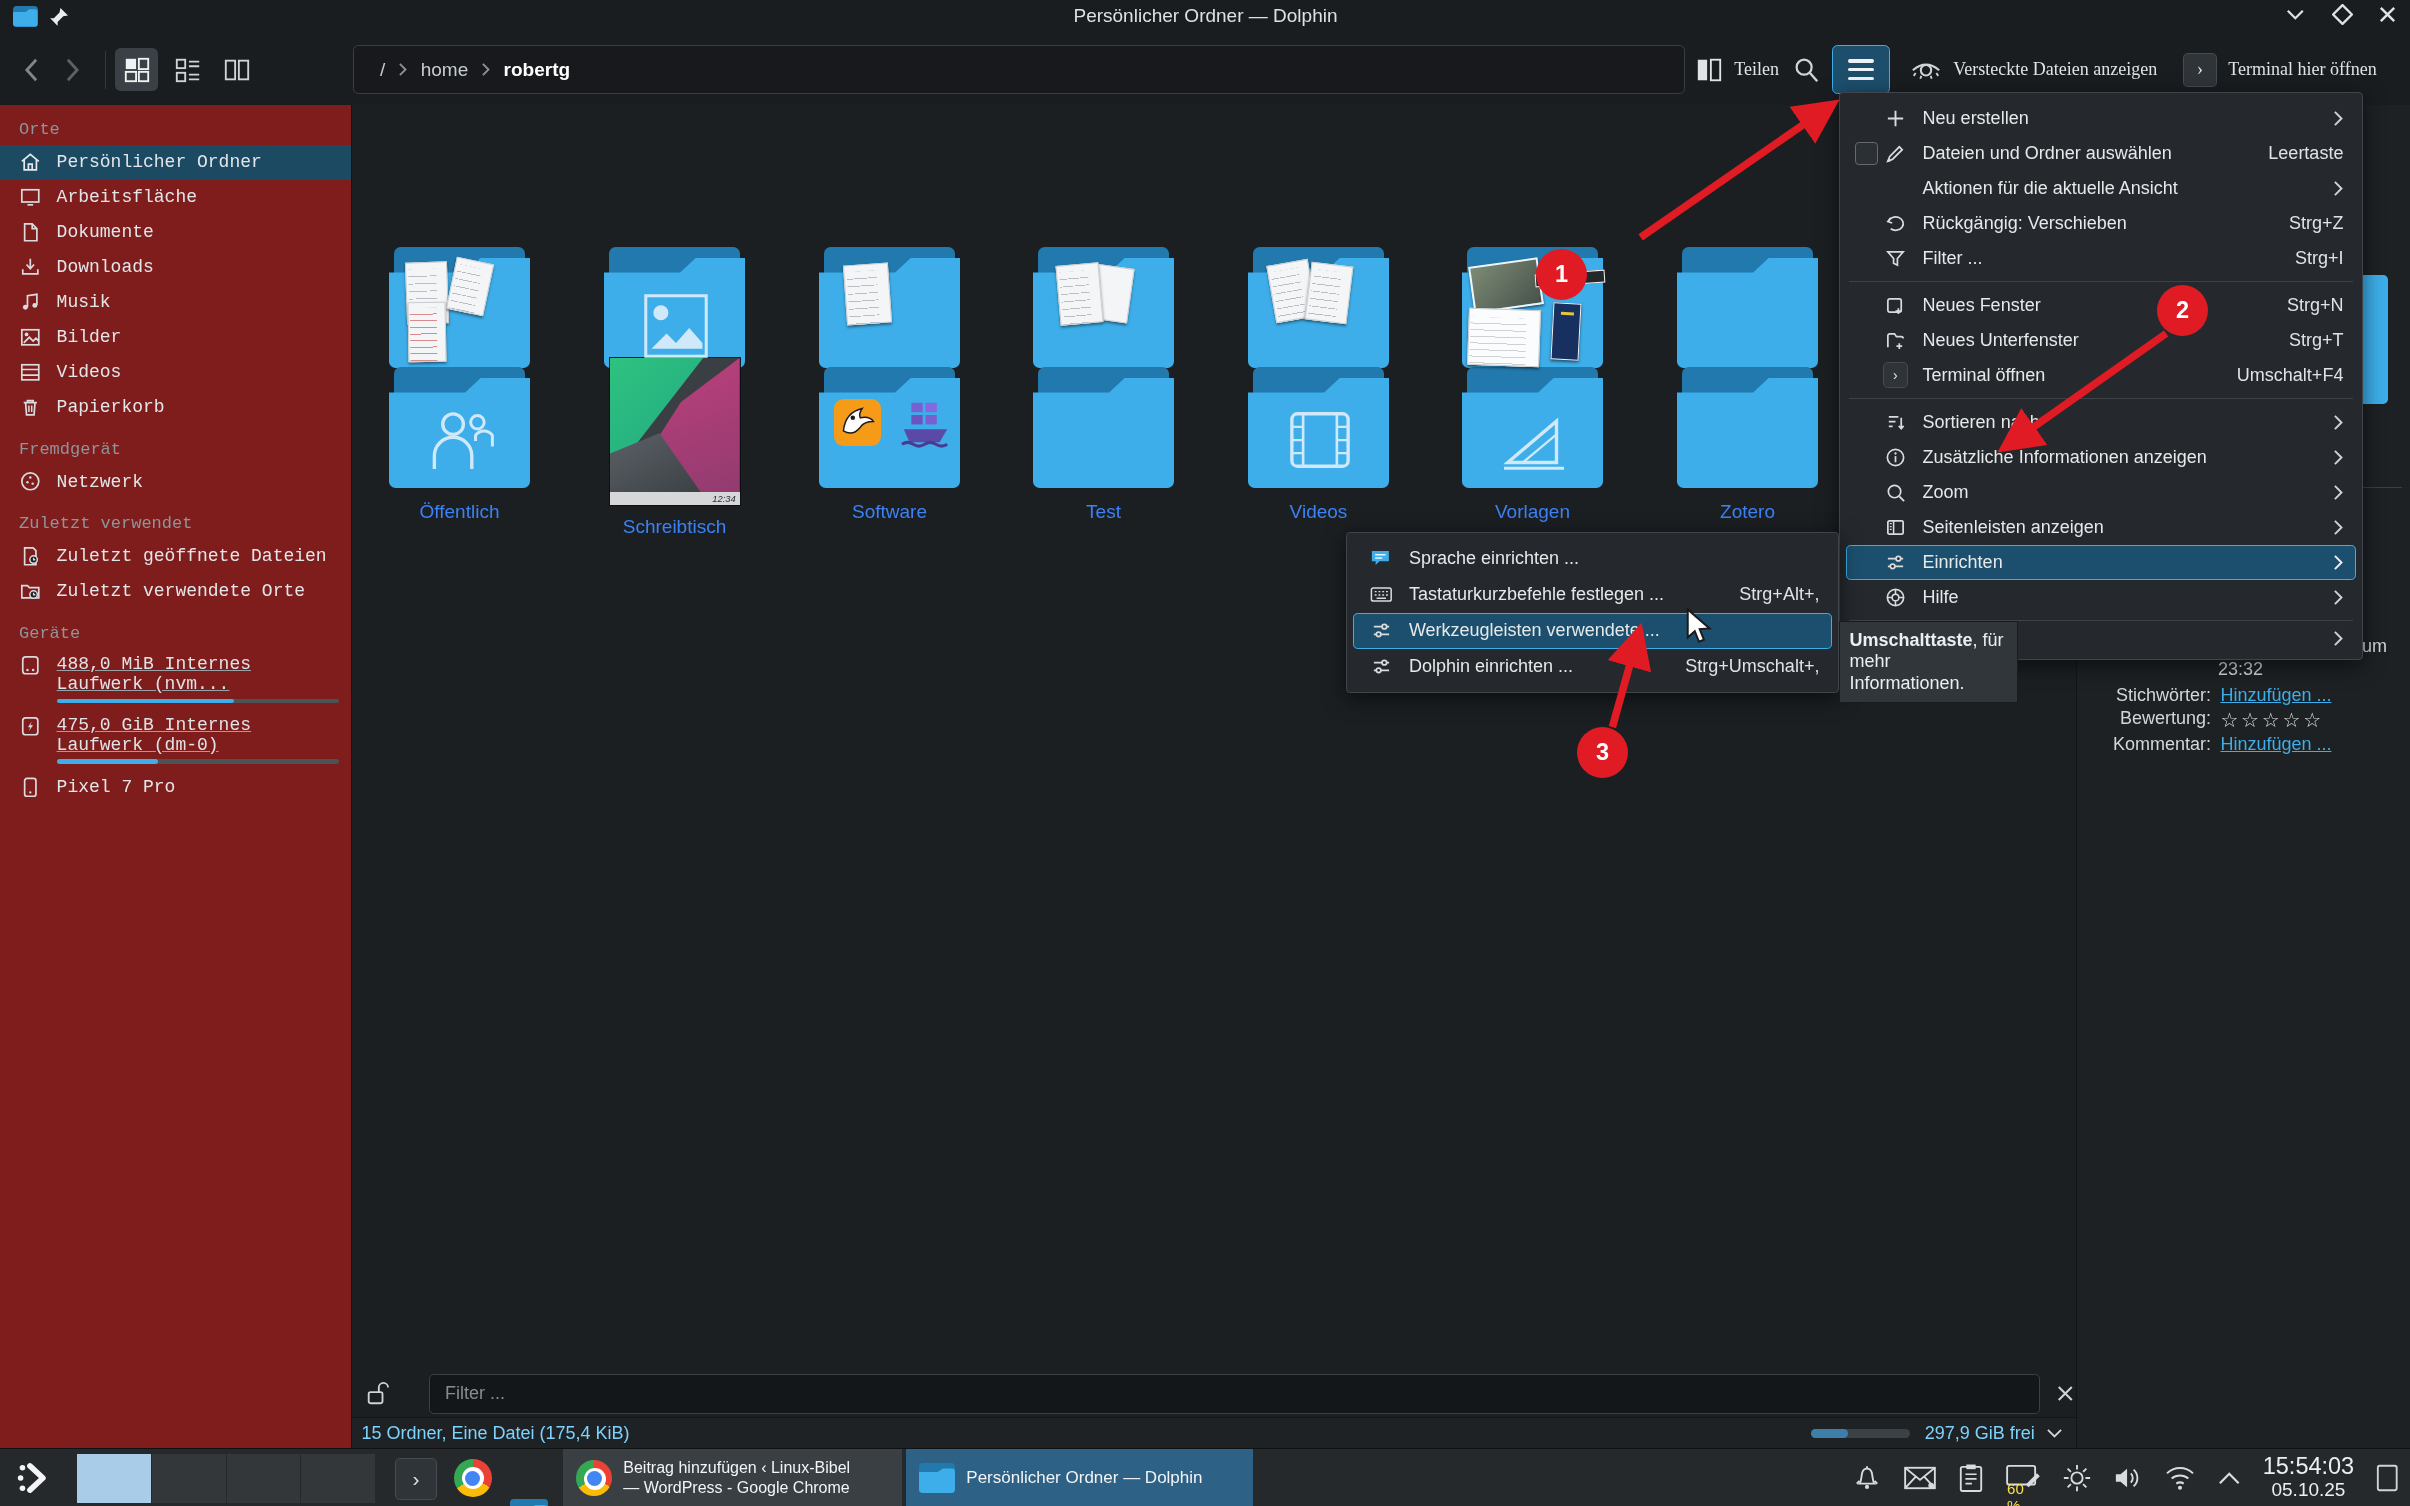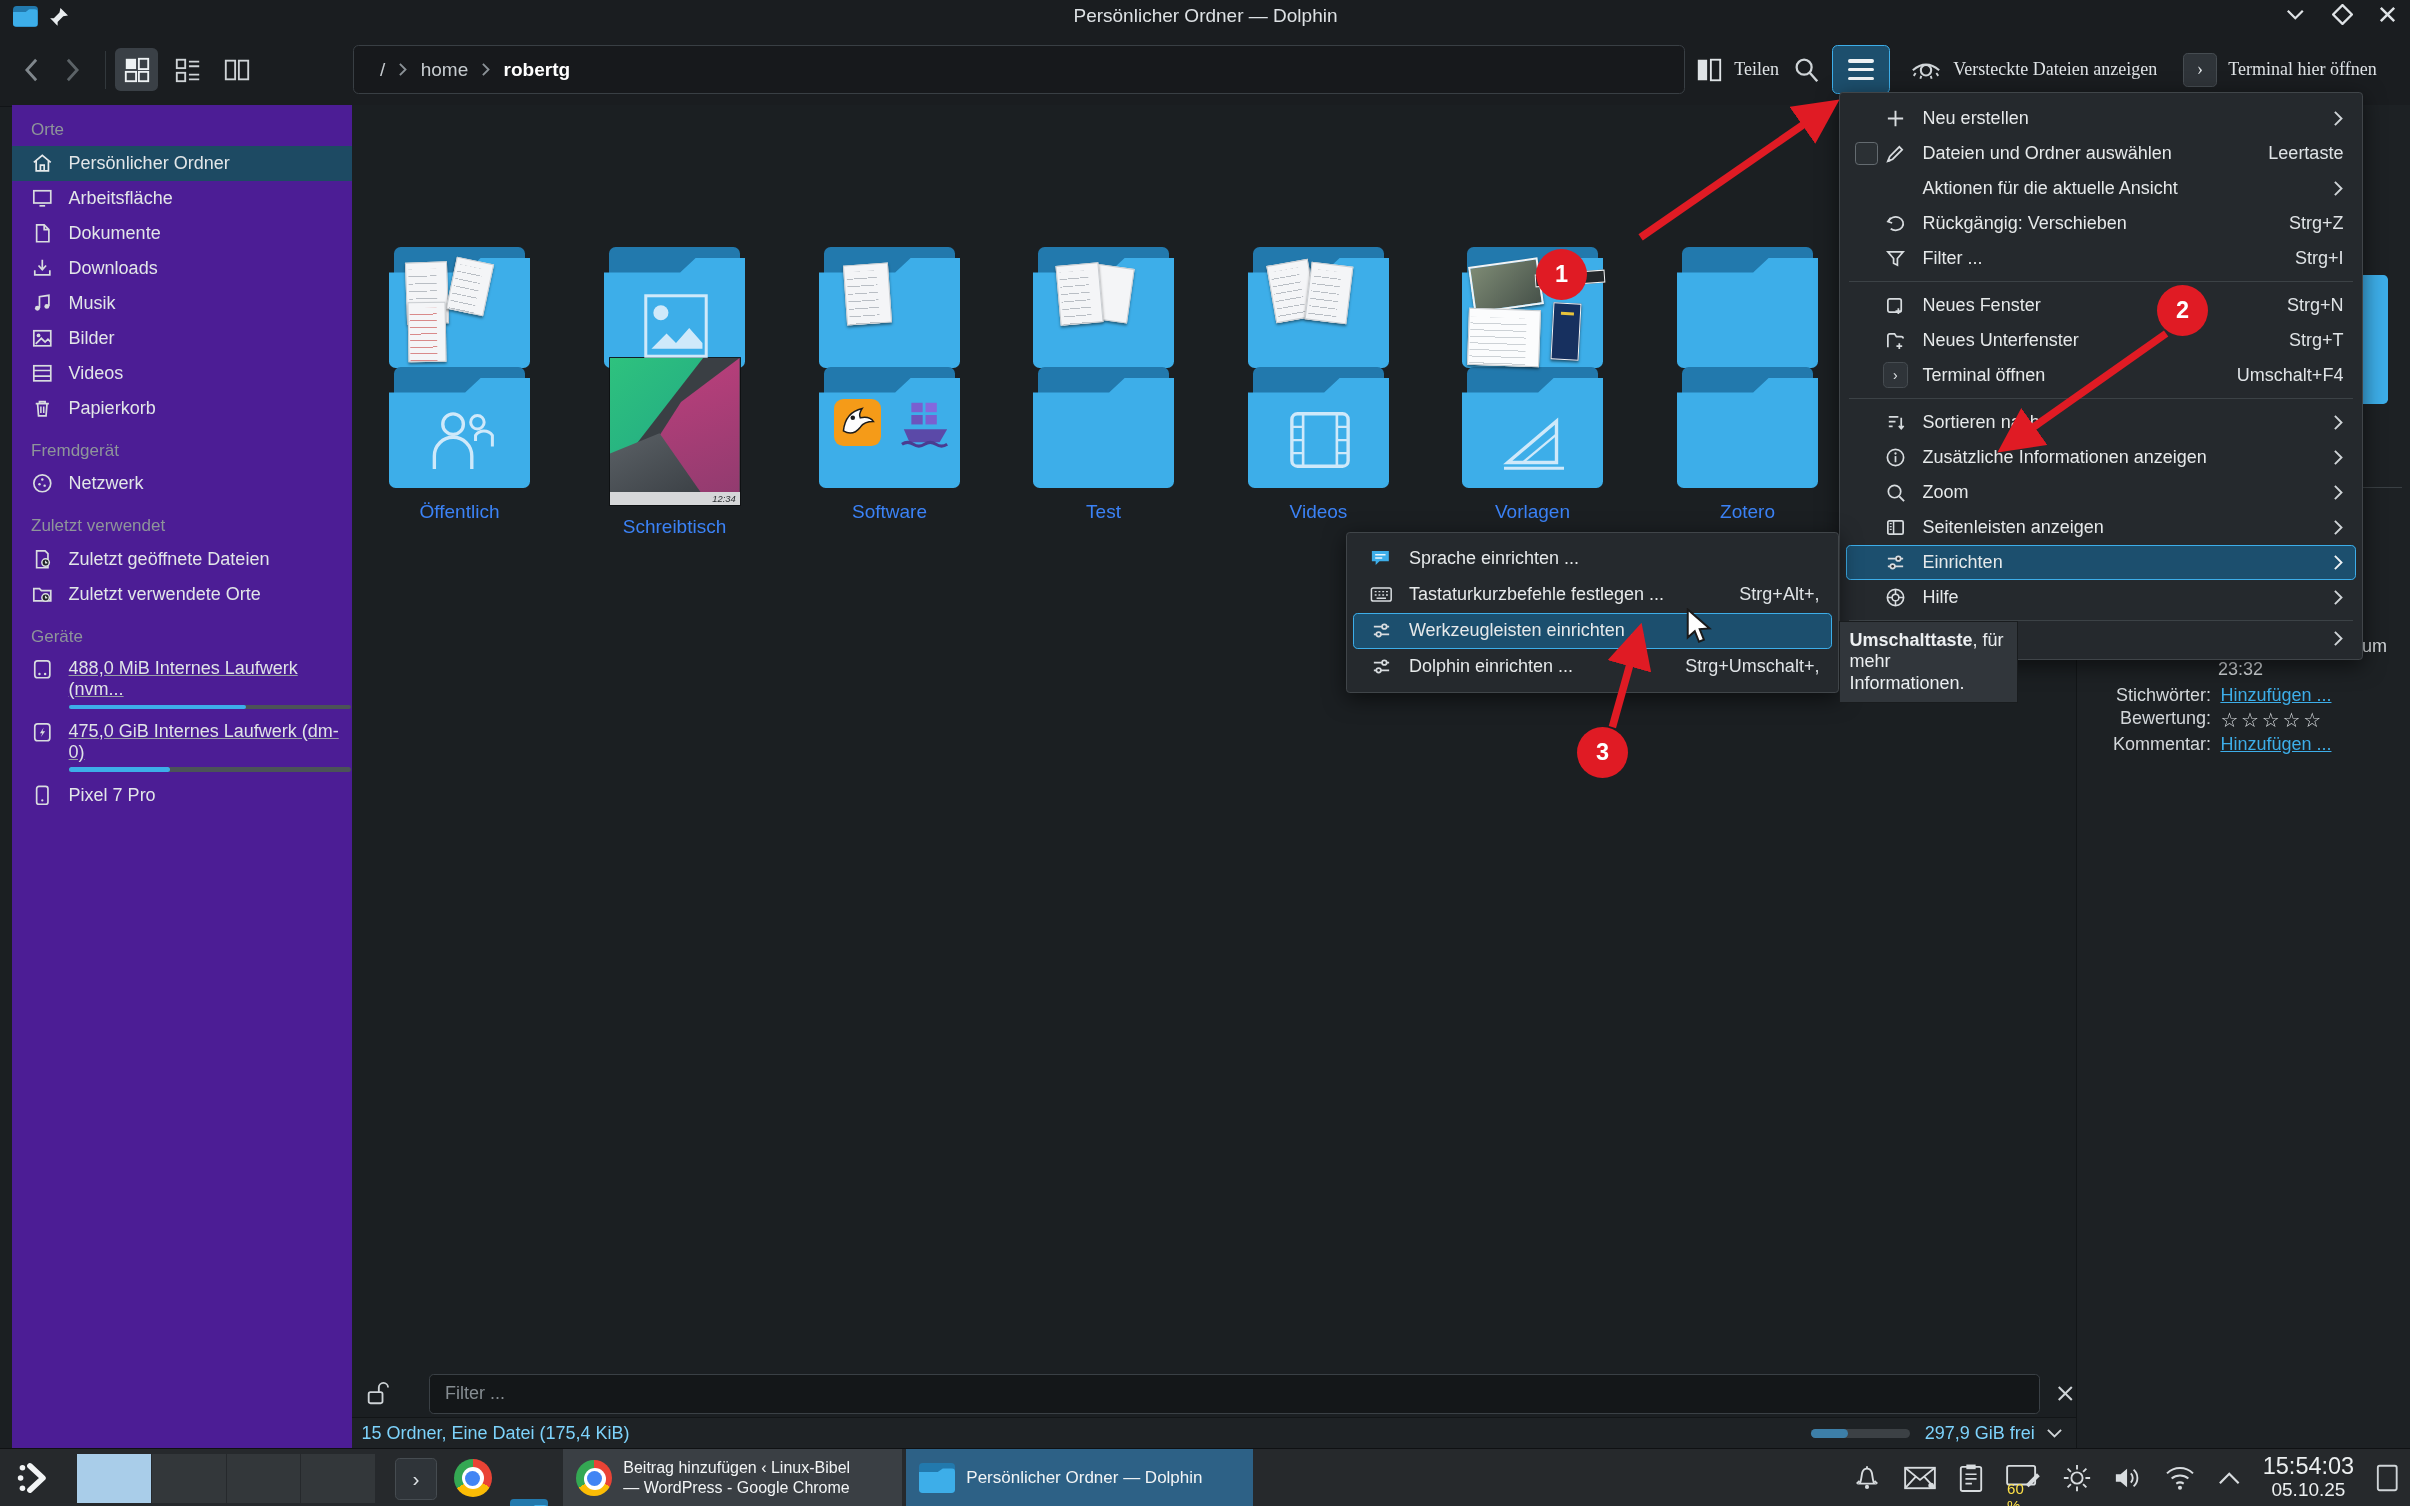--- a/index.html
+++ b/index.html
@@ -24,21 +24,21 @@
             border:0.9px solid #393f44;border-radius:5.6px;display:flex;align-items:center;gap:13px;padding-left:26px;box-sizing:border-box;font-size:19px;color:#c7ccd0;}
   .crumb-user{color:#fff;font-weight:bold;}
   .rtool{position:absolute;top:11.3px;height:49px;display:flex;align-items:center;gap:11.3px;font-family:Liberation Serif, serif;}
   .hamburger{width:58px;height:49px;border:1.9px solid #3daee9;background:#1d4f6d;border-radius:5.6px;
              display:flex;flex-direction:column;gap:5.6px;align-items:center;justify-content:center;box-sizing:border-box;}
   .hamburger i{display:block;width:26px;height:3.3px;background:#eef2f4;border-radius:1.9px;}
   .termchip{width:32px;height:32px;background:#2f3439;border:0.9px solid #464c51;border-radius:4.7px;
             color:#dfe3e6;font-size:18px;display:flex;align-items:center;justify-content:center;}
 
   
-  .sidebar{position:absolute;top:105px;left:12px;width:351px;bottom:58px;background:#4c1d95;border-right:0.9px solid #121517;}
+  .sidebar{position:absolute;top:105px;left:0;width:351px;bottom:58px;background:#7f1d1d;border-right:0.9px solid #121517;font-family:Liberation Mono, monospace;}
   .side-h{padding:15px 0 5.6px 19px;color:#8e959a;font-size:17px;}
   .side-item{height:35px;display:flex;align-items:center;gap:15px;padding-left:19px;color:#e2e6e8;}
   .side-item.sel{background:#1d4a63;}
   .side-dev{display:flex;align-items:flex-start;gap:15px;padding:5.6px 13px 5.6px 19px;}
   .dev-track{margin-top:4.7px;height:4.7px;border-radius:2.8px;background:#4b5357;width:282px;}
   .dev-fill{height:4.7px;border-radius:2.8px;background:#3daee9;}
   .underlined{text-decoration:underline;text-decoration-color:#9aa0a5;}
 
   
   .view{position:absolute;top:105px;left:352px;width:1724px;bottom:138px;background:#1b1f22;}
@@ -737,21 +737,21 @@
       <span class="m-short">Strg+Alt+,</span>
     </div>
     <div class="m-row hl" style="height:36px;">
       <span class="m-ico">
           <svg class="ic" width="21" height="21" viewBox="0 0 22 22">
             <path d="M3 7 H19 M3 15 H19" stroke="#d8dcdf" stroke-width="1.8"></path>
             <circle cx="14" cy="7" r="2.4" fill="#1c4f6e" stroke="#d8dcdf" stroke-width="1.8"></circle>
             <circle cx="8" cy="15" r="2.4" fill="#1c4f6e" stroke="#d8dcdf" stroke-width="1.8"></circle>
           </svg>
         </span>
-      <span class="m-label">Werkzeugleisten einrichten ...</span>
+      <span class="m-label">Werkzeugleisten verwendete ...</span>
     </div>
     <div class="m-row" style="height:36px;">
       <span class="m-ico">
           <svg class="ic" width="21" height="21" viewBox="0 0 22 22">
             <path d="M3 7 H19 M3 15 H19" stroke="#d8dcdf" stroke-width="1.8"></path>
             <circle cx="14" cy="7" r="2.4" fill="#25292d" stroke="#d8dcdf" stroke-width="1.8"></circle>
             <circle cx="8" cy="15" r="2.4" fill="#25292d" stroke="#d8dcdf" stroke-width="1.8"></circle>
           </svg>
         </span>
       <span class="m-label">Dolphin einrichten ...</span>

